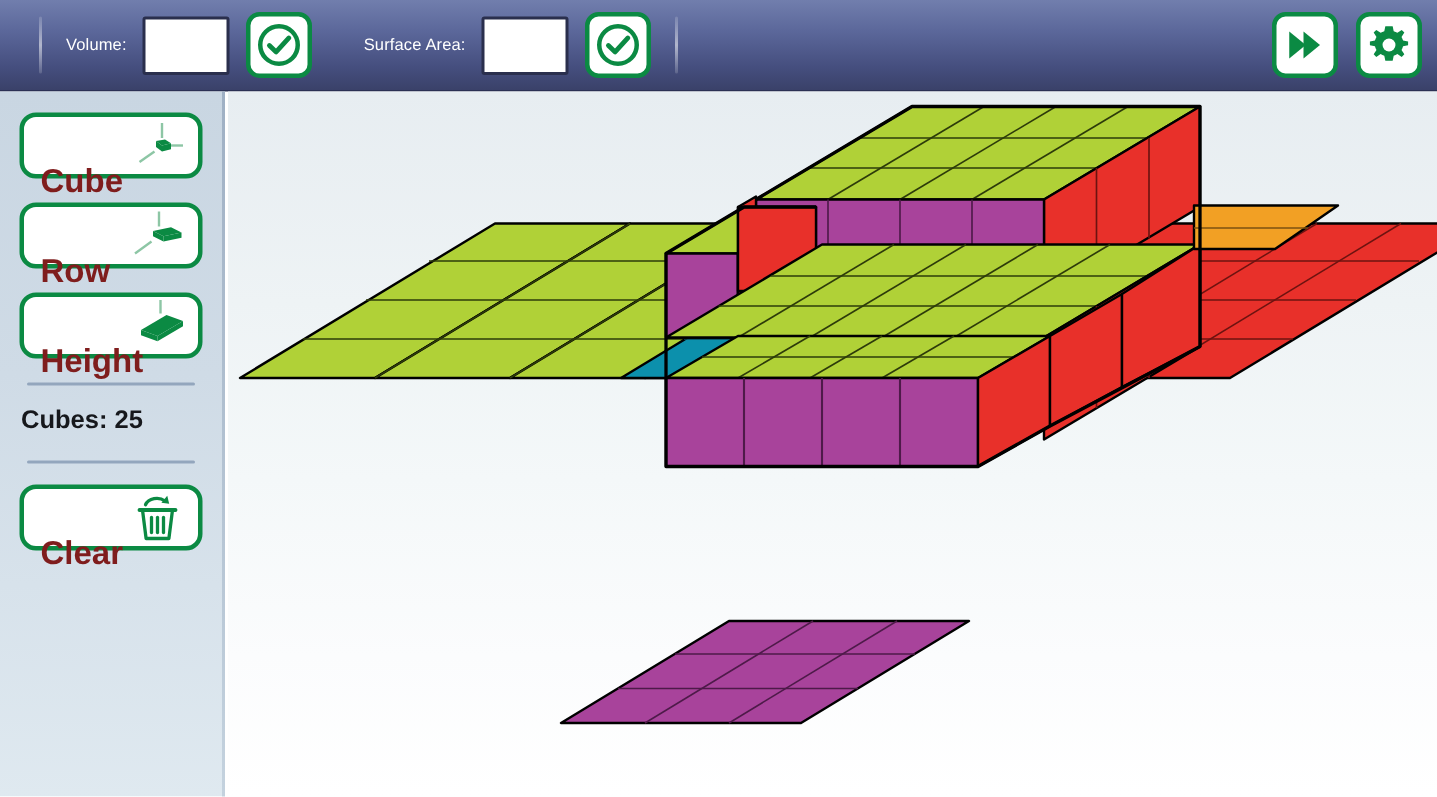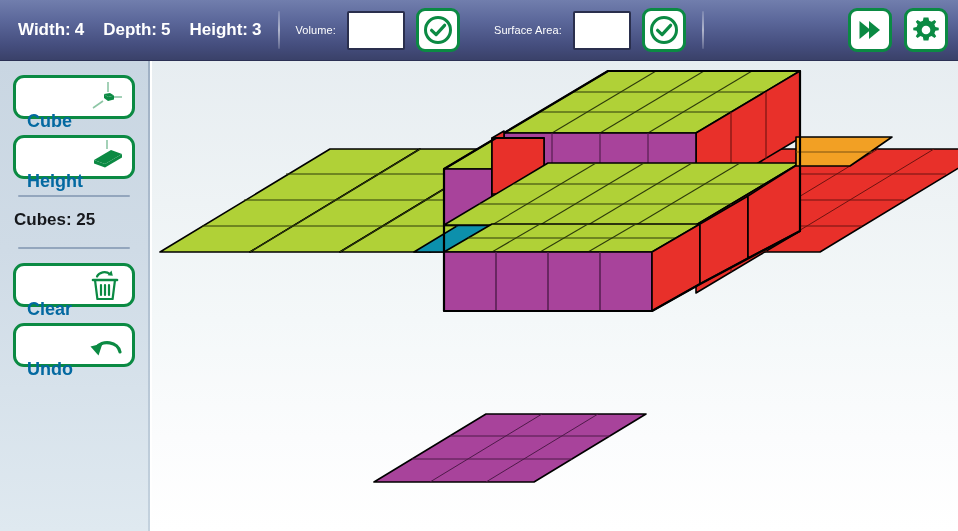--- a/index.html
+++ b/index.html
@@ -65,21 +65,21 @@
   }
   .tool-btn{
     position:relative;
     width:122px;height:44px;margin:0 auto 16px auto;
     background:#ffffff;border:3px solid #0b8a43;border-radius:11px;
     box-sizing:border-box;
     display:flex;align-items:center;
     padding-left:11px;cursor:pointer;
   }
   .tool-btn .t-label{
-    color:#0369a1;font-size:18px;font-weight:bold;line-height:1;margin-top:47px;
+    color:#7f1d1d;font-size:22px;font-weight:bold;line-height:1;margin-top:47px;
   }
   .tool-btn .t-icon{
     position:absolute;right:8px;top:50%;transform:translateY(-50%);
     width:40px;height:34px;display:block;
   }
   .divider{
     width:112px;height:2px;margin:6px auto 14px auto;
     background:#93a6bd;border-radius:1px;
   }
   .stat{
@@ -97,34 +97,20 @@
   }
   #scene{position:absolute;left:0;top:0;width:806px;height:470px;display:block;}
 </style>
 </head>
 <body>
 
 <div id="app">
 
   <div id="topbar">
 
-    <div class="dim-group">
-      <div class="dim">
-        <span class="k">Width:</span>
-        <span class="v">4</span>
-      </div>
-      <div class="dim">
-        <span class="k">Depth:</span>
-        <span class="v">5</span>
-      </div>
-      <div class="dim">
-        <span class="k">Height:</span>
-        <span class="v">3</span>
-      </div>
-    </div>
 
     <div class="vsep"></div>
 
     <div class="field-group">
       <span class="tb-label">Volume:</span>
       <input class="num-input" type="text" value="" style="">
       <div class="icon-btn">
         <svg width="30" height="30" viewBox="0 0 30 30">
           <circle cx="15" cy="15" r="12.5" fill="none" stroke="#0b8a43" stroke-width="3"></circle>
           <path d="M8.6 15.3 L13.1 19.6 L21.6 10.3" fill="none" stroke="#0b8a43" stroke-width="3.2" stroke-linecap="round" stroke-linejoin="round"></path>
@@ -175,20 +161,32 @@
         <line x1="30" y1="17" x2="38" y2="17" stroke="#8dc6a5" stroke-width="1.6"></line>
         <line x1="9" y1="28" x2="19" y2="21" stroke="#8dc6a5" stroke-width="1.6"></line>
         <g fill="#0b8a43">
           <path d="M20 14 L26 13 L30 15.5 L24 17 Z"></path>
           <path d="M20 14 L24 17 L24 21 L20 18 Z"></path>
           <path d="M24 17 L30 15.5 L30 19.5 L24 21 Z"></path>
         </g>
       </svg>
     </div>
 
+    <div class="tool-btn">
+      <span class="t-label">Row</span>
+      <svg class="t-icon" viewBox="0 0 40 34">
+        <line x1="22" y1="1" x2="22" y2="11" stroke="#8dc6a5" stroke-width="1.6"></line>
+        <line x1="6" y1="29" x2="17" y2="21" stroke="#8dc6a5" stroke-width="1.6"></line>
+        <g fill="#0b8a43">
+          <path d="M18 14 L30 11.5 L37 15 L25 17.5 Z"></path>
+          <path d="M18 14 L25 17.5 L25 21 L18 17.5 Z"></path>
+          <path d="M25 17.5 L37 15 L37 18.5 L25 21 Z"></path>
+        </g>
+      </svg>
+    </div>
 
     <div class="tool-btn">
       <span class="t-label">Height</span>
       <svg class="t-icon" viewBox="0 0 40 34">
         <line x1="23" y1="0" x2="23" y2="9" stroke="#8dc6a5" stroke-width="1.6"></line>
         <g fill="#0b8a43">
           <path d="M10 20 L27 10 L38 14 L21 24 Z"></path>
           <path d="M10 20 L21 24 L21 27.5 L10 23.5 Z"></path>
           <path d="M21 24 L38 14 L38 17.5 L21 27.5 Z"></path>
         </g>
@@ -210,27 +208,20 @@
           <path d="M11 12 L31 12 L28.6 31 L13.4 31 Z" fill="none" stroke="#0b8a43" stroke-width="2.2" stroke-linejoin="round"></path>
           <line x1="9" y1="12" x2="33" y2="12" stroke="#0b8a43" stroke-width="2.6" stroke-linecap="round"></line>
           <line x1="17" y1="17" x2="17" y2="27" stroke="#0b8a43" stroke-width="2.2" stroke-linecap="round"></line>
           <line x1="21" y1="17" x2="21" y2="27" stroke="#0b8a43" stroke-width="2.2" stroke-linecap="round"></line>
           <line x1="25" y1="17" x2="25" y2="27" stroke="#0b8a43" stroke-width="2.2" stroke-linecap="round"></line>
           <path d="M13 8.5 a8 6.5 0 0 1 13 -2.5" fill="none" stroke="#0b8a43" stroke-width="2.2" stroke-linecap="round"></path>
           <path d="M27.5 2.5 L28.8 7.8 L23.6 7.2 Z" fill="#0b8a43"></path>
         </svg>
       </div>
 
-      <div class="tool-btn" style="margin-bottom:0">
-        <span class="t-label">Undo</span>
-        <svg class="t-icon" viewBox="0 0 40 34">
-          <path d="M36 24 a13 11 0 0 0 -24 -4" fill="none" stroke="#0b8a43" stroke-width="3.2" stroke-linecap="round"></path>
-          <path d="M6.5 18.5 L18.5 15.5 L14.5 27.5 Z" fill="#0b8a43"></path>
-        </svg>
-      </div>
     </div>
 
   </div>
 
   <div id="canvas">
     <svg id="scene" viewBox="0 0 806 470">
       <g stroke="#000000" stroke-width="1.6" stroke-linejoin="round">
 
         <g>
           <polygon points="8,191 98,191 268,88 178,88" fill="#b0d137"></polygon>

